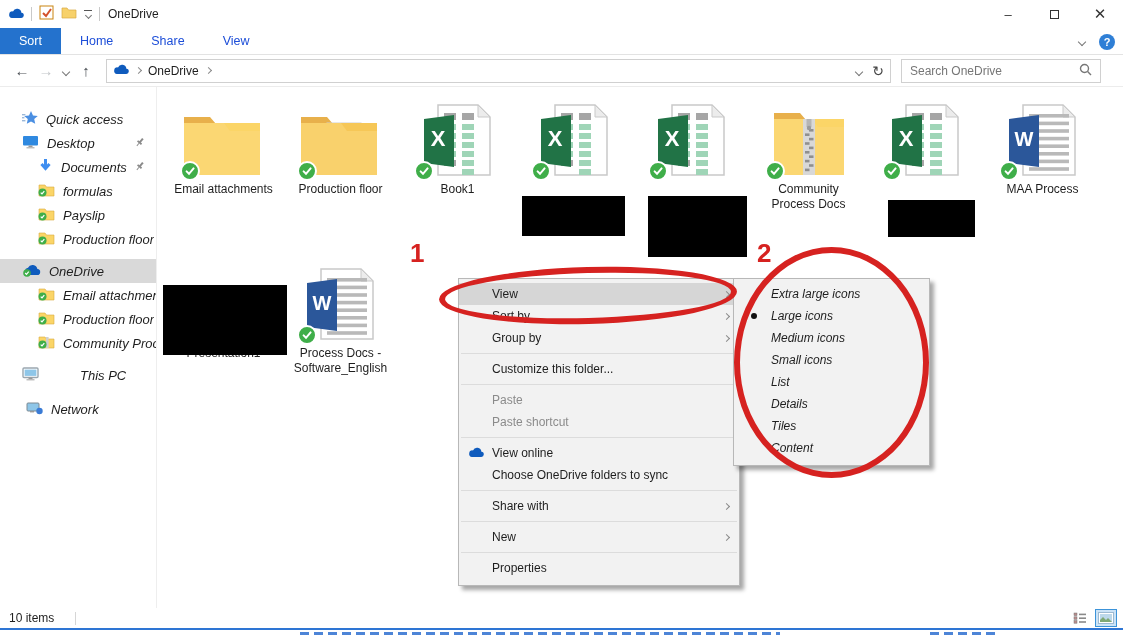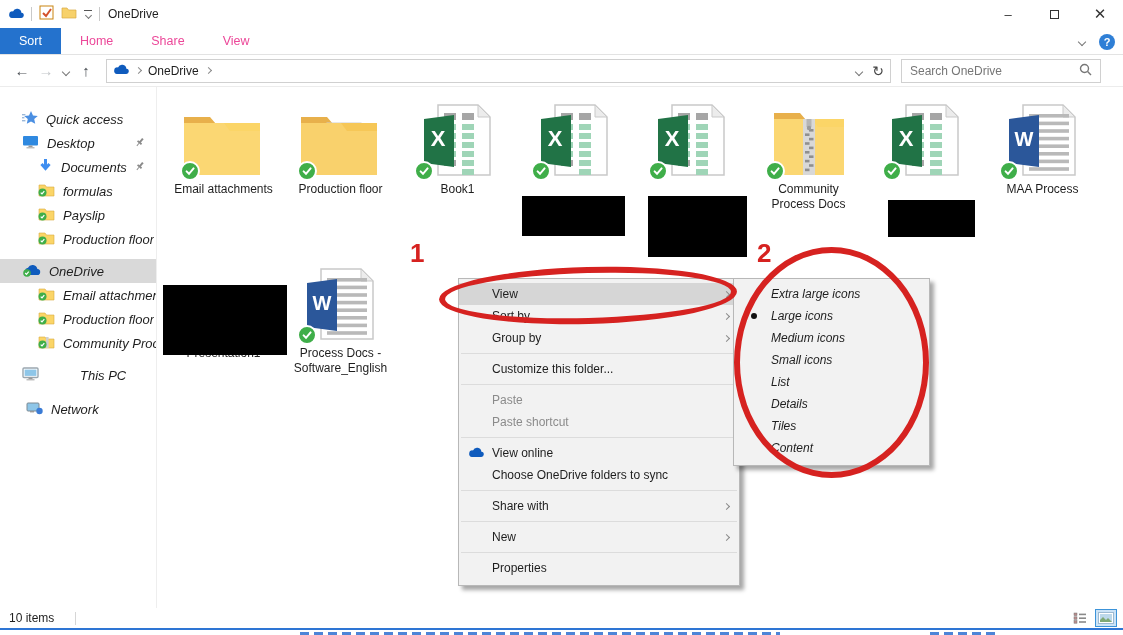--- a/index.html
+++ b/index.html
@@ -10,21 +10,21 @@
   .titlebar { height:28px; display:flex; align-items:center; background:#fff; }
   .qat { display:flex; align-items:center; gap:7px; padding-left:8px; }
   .divider { width:1px; height:14px; background:#c9c9c9; }
   .win-title { margin-left:8px; font-size:12px; color:#1e1e1e; }
   .win-controls { margin-left:auto; display:flex; height:28px; }
   .win-btn { width:46px; height:28px; display:flex; align-items:center; justify-content:center; font-size:13px; color:#333; }
   .maxbox { width:9px; height:9px; border:1px solid #333; display:inline-block; }
 
   
   .tabs { height:27px; display:flex; align-items:stretch; border-bottom:1px solid #e3e3e3; background:#fff; position:relative; }
-  .tab { padding:0 19px; display:flex; align-items:center; font-size:12.5px; color:#ec4899; }
+  .tab { padding:0 19px; display:flex; align-items:center; font-size:12.5px; color:#1d4ed8; }
   .tab.active { background:#2472cd; color:#fff; }
   .ribbon-right { position:absolute; right:8px; top:0; height:27px; display:flex; align-items:center; gap:14px; }
   .help-circle { width:16px; height:16px; border-radius:50%; background:#2f7fd6; color:#fff; font-size:11px; font-weight:bold; display:flex; align-items:center; justify-content:center; }
 
   
   .addressrow { height:32px; display:flex; align-items:center; background:#fff; border-bottom:1px solid #ececec; padding:0 8px 0 10px; }
   .nav-ico { font-size:15px; color:#4a4f54; width:24px; text-align:center; }
   .nav-ico.disabled { color:#c3c6c9; }
   .chev { display:inline-block; width:6px; height:6px; border-right:1.4px solid #777; border-bottom:1.4px solid #777; }
   .chev.down { transform:rotate(45deg); }

